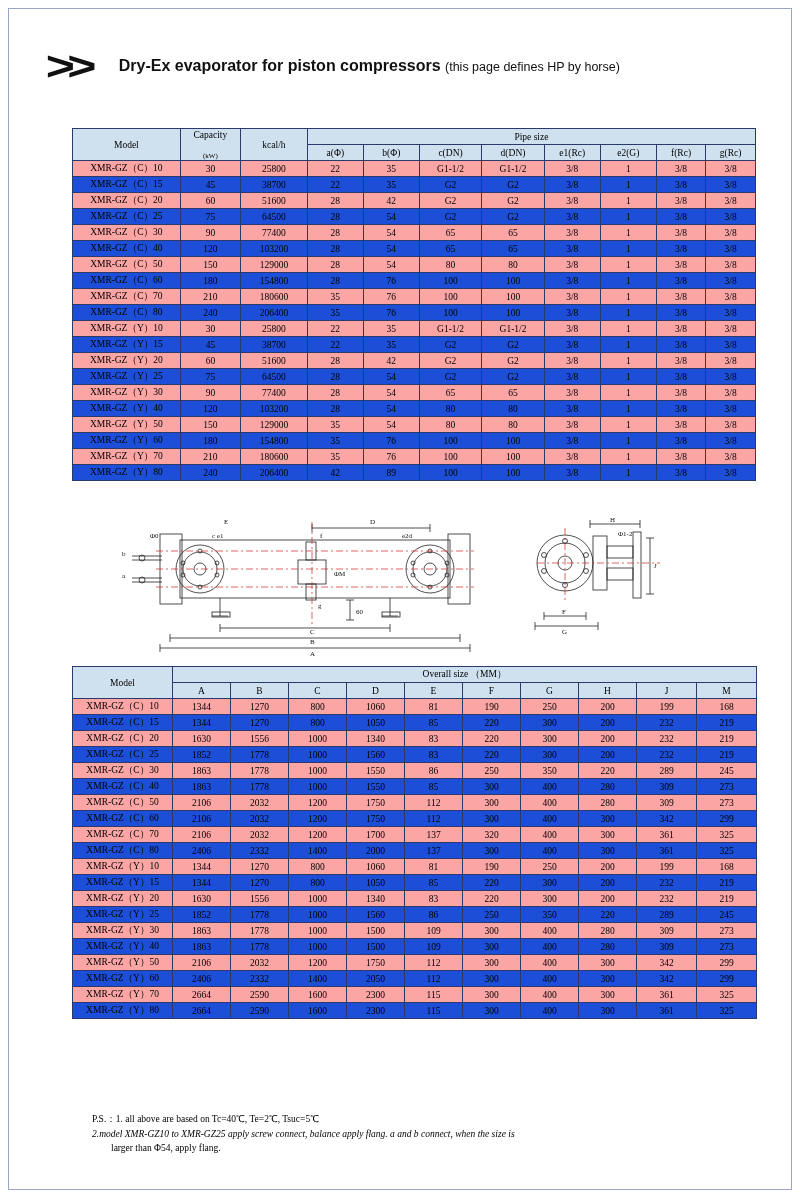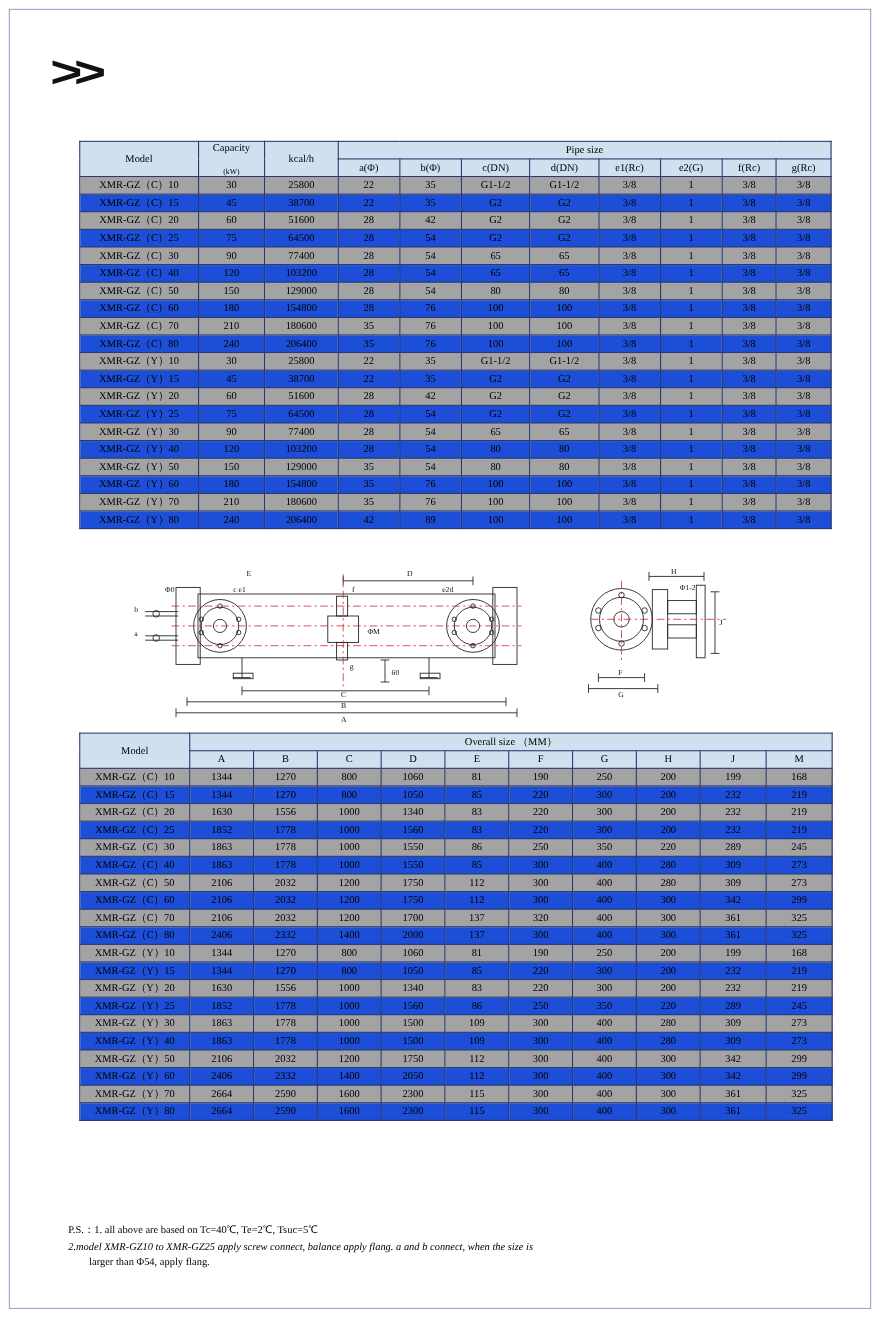--- a/index.html
+++ b/index.html
@@ -45,48 +45,51 @@
     font-family:"Liberation Serif", serif;
     font-size:9.5px;
     text-align:center;
     vertical-align:middle;
     padding:0;
     height:15px;
     color:#000;
     white-space:nowrap;
   }
   .hdr{background:#cfe0ef;font-weight:normal;}
-  .rowA{background:#a3a3a3;}
+  .rowA{background:#fca5a5;}
   .rowB{background:#1d4ed8;}
   .model-cell{text-align:center;}
   .tbl1{position:absolute;left:72px;top:128px;width:684px;}
   .tbl2{position:absolute;left:72px;top:666px;width:684px;}
   .unit{font-size:7px;margin-top:12px;}
   
   .drawing{
     position:absolute;left:120px;top:508px;width:600px;height:150px;
   }
   
   .notes{
-    position:absolute;left:62px;top:1112px;width:700px;
+    position:absolute;left:92px;top:1112px;width:700px;
     font-family:"Liberation Serif", serif;
     font-size:9.5px;line-height:1.55;color:#000;
   }
   .notes .l1{margin-left:0;}
   .notes .l2{font-style:italic;}
   .notes .l3{margin-left:19px;}
   .notes .l4{margin-left:24px;}
 </style>
 </head>
 <body>
 
 <div class="page-border"></div>
 
 <div class="header">
   <div class="chevrons">&gt;&gt;</div>
+  <div class="title">
+    <span>Dry-Ex evaporator for piston compressors </span><span class="sub">(this page defines HP by horse)</span>
+  </div>
 </div>
 
 <table class="tbl1">
   <colgroup>
     <col style="width:100px">
       <col style="width:56px">
       <col style="width:62px">
     <col style="width:52px">
       <col style="width:52px">
       <col style="width:58px">

